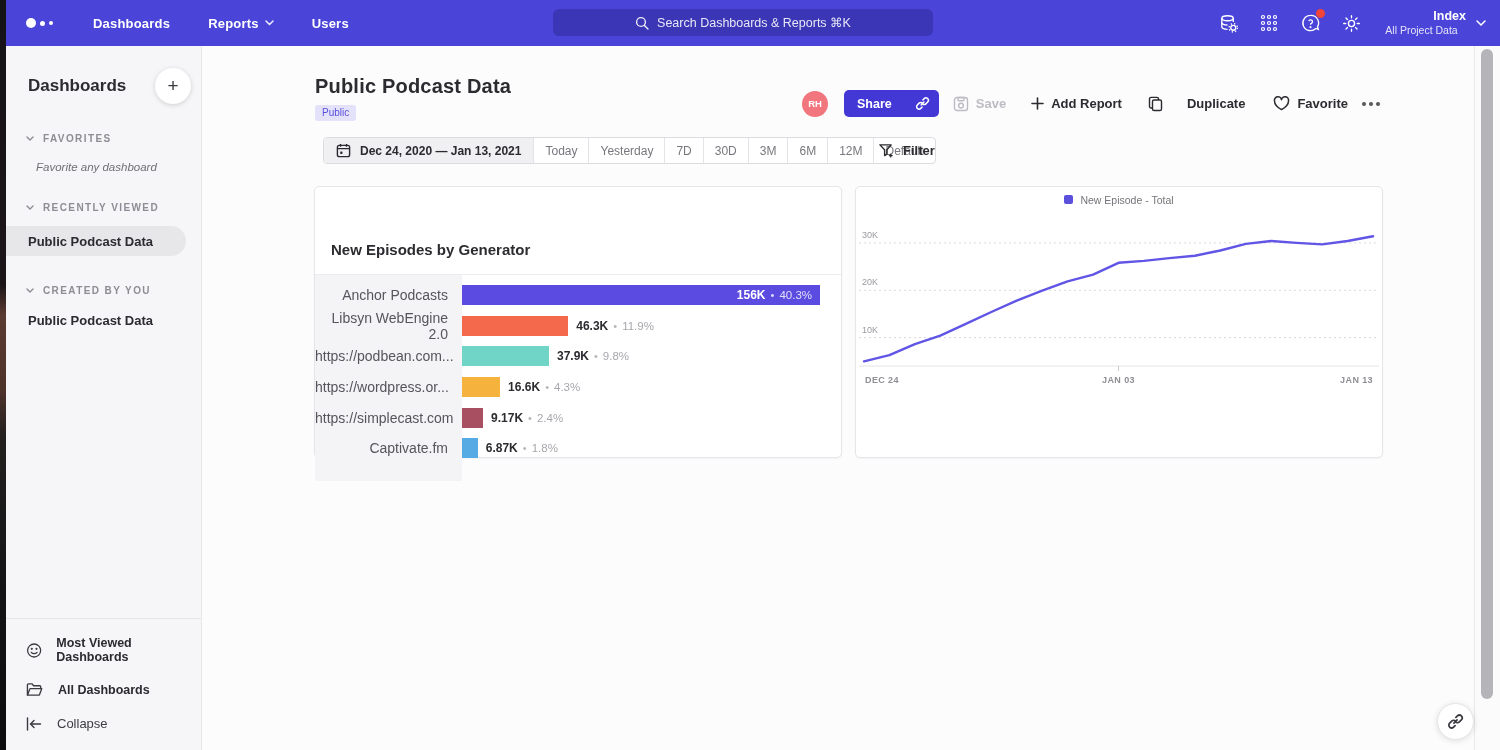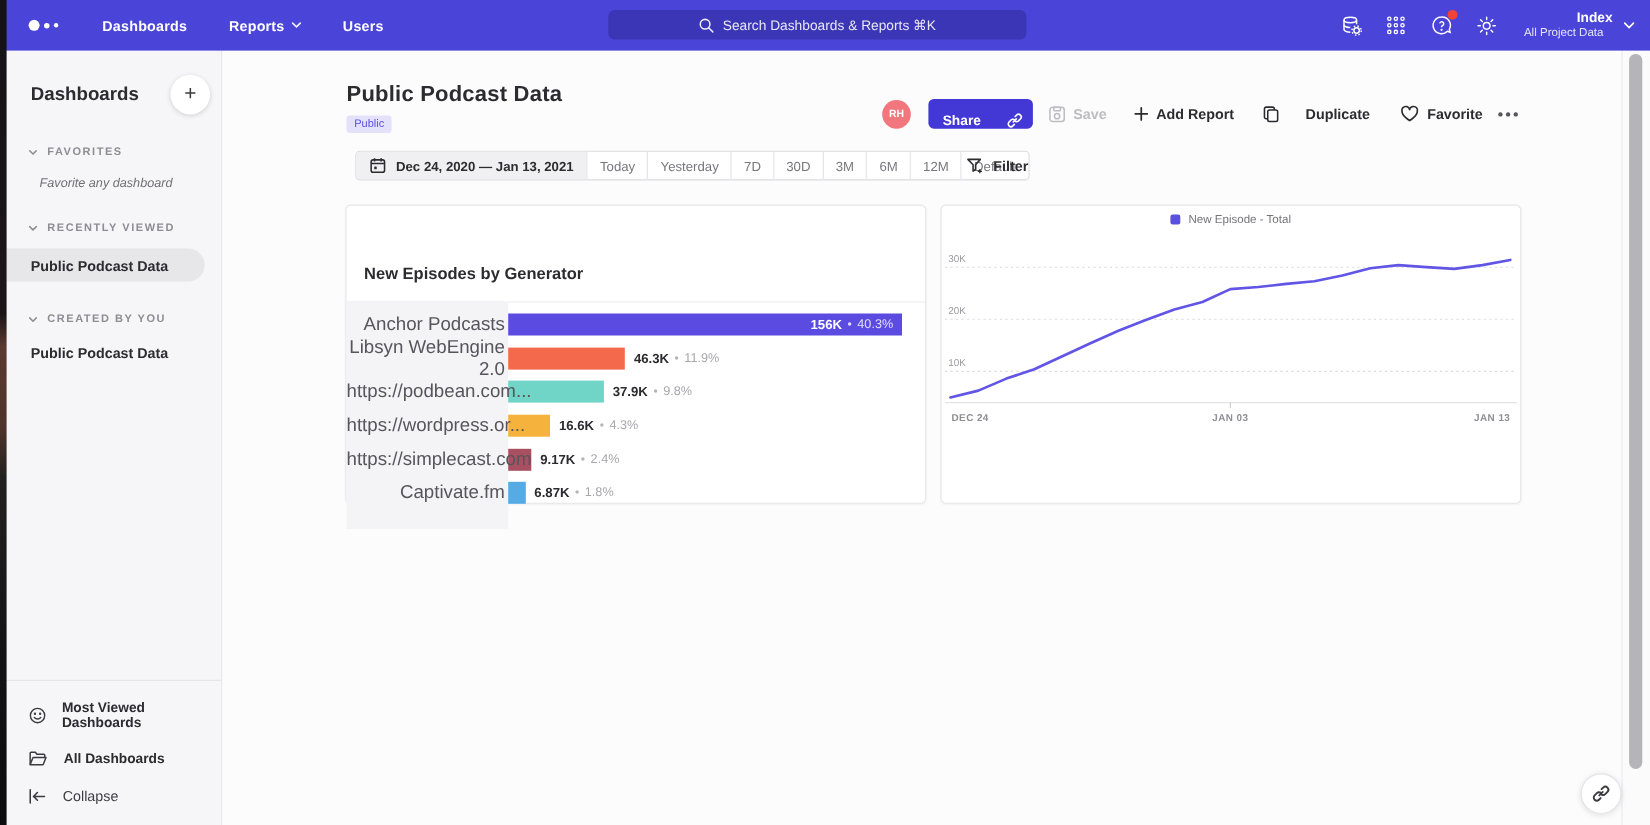--- a/index.html
+++ b/index.html
@@ -50,21 +50,21 @@
   .foot-item.collapse span.lbl { font-weight:normal; font-size:13px; color:#3c3c42; }
 
   
   .main { position:absolute; left:202px; top:46px; right:26px; bottom:0; }
   .page-title { position:absolute; left:113px; top:29px; font-size:20px; font-weight:bold; letter-spacing:.2px; color:#2b2b30; }
   .badge { position:absolute; left:113px; top:59px; background:#e4e1fb; color:#5a50dc; font-size:10px;
     padding:2px 7px 3px; border-radius:3px; }
   .actions { position:absolute; top:44px; right:94px; height:27px; display:flex; align-items:center; }
   .avatar { width:26px; height:26px; border-radius:50%; background:#f2767d; color:#fff; font-size:9.5px; font-weight:bold;
     display:flex; align-items:center; justify-content:center; }
-  .share-btn { margin-left:16px; height:27px; background:#4338d6; border-radius:5px; display:flex; align-items:flex-end;
+  .share-btn { margin-left:16px; height:27px; background:#4338d6; border-radius:5px; display:flex; align-items:center;
     color:#fff; overflow:hidden; cursor:pointer; }
   .share-main { padding:0 13px; display:flex; align-items:center; font-size:12.5px; font-weight:bold; }
   .share-divider { width:1px; background:rgba(255,255,255,.3); margin:0; }
   .share-link { width:33px; display:flex; align-items:center; justify-content:center; }
   .action { display:flex; align-items:center; gap:7px; cursor:pointer; font-size:13px; font-weight:bold; color:#2b2b30; }
   .action.disabled { color:#bcbcc2; cursor:default; }
   .a-save{margin-left:14px;} .a-add{margin-left:25px;} .a-dup{margin-left:26px;gap:24px;} .a-fav{margin-left:28px;} .a-more{margin-left:14px;}
   .more-dots { display:flex; gap:3px; }
   .more-dots i { width:4px; height:4px; border-radius:50%; background:#55555b; }
 
@@ -84,21 +84,21 @@
     border-radius:5px; box-shadow:0 1px 2px rgba(20,20,40,.04); }
   .card.left { left:112px; } .card.right { left:653px; }
   .card-head { padding:14px 16px 11px; border-bottom:1px solid #ececef; }
   .card-title { font-size:15px; font-weight:bold; color:#2b2b30; margin-bottom:5px;margin-top:40px; }
   .card-sub { font-size:11px; color:#8e8e94; }
 
   
   .bar-body { position:relative; height:206px; padding-top:5px; }
   .bar-col-bg { position:absolute; left:0; top:0; bottom:0; width:147px; background:#f4f3f6; }
   .bar-row { position:relative; height:30.6px; display:flex; align-items:center; }
-  .bar-label { width:147px; flex:none; text-align:right; padding-right:3px; font-size:17px; color:#55555b; z-index:1; }
+  .bar-label { width:147px; flex:none; text-align:right; padding-right:14px; font-size:14px; color:#55555b; z-index:1; }
   .bar-zone { flex:1; display:flex; align-items:center; height:100%; }
   .bar { height:20px; flex:none; position:relative; }
   .bar-inside { position:absolute; right:8px; top:0; height:20px; display:flex; align-items:center; gap:5px; white-space:nowrap; }
   .bar-inside .v { color:#fff; font-size:12px; font-weight:bold; }
   .bar-inside .dot { color:rgba(255,255,255,.8); font-size:11px; }
   .bar-inside .p { color:rgba(255,255,255,.82); font-size:11.5px; }
   .bar-out { display:flex; align-items:center; gap:5px; margin-left:8px; white-space:nowrap;text-align:right; }
   .bar-out .v { font-size:12px; font-weight:bold; color:#2b2b30; }
   .bar-out .dot { color:#b5b5ba; font-size:11px; }
   .bar-out .p { font-size:11.5px; color:#a7a7ad; }

